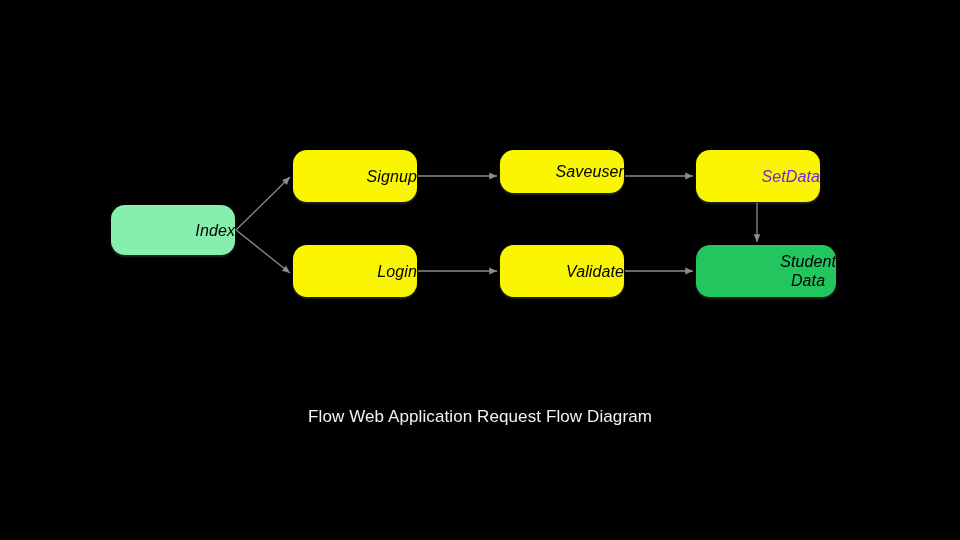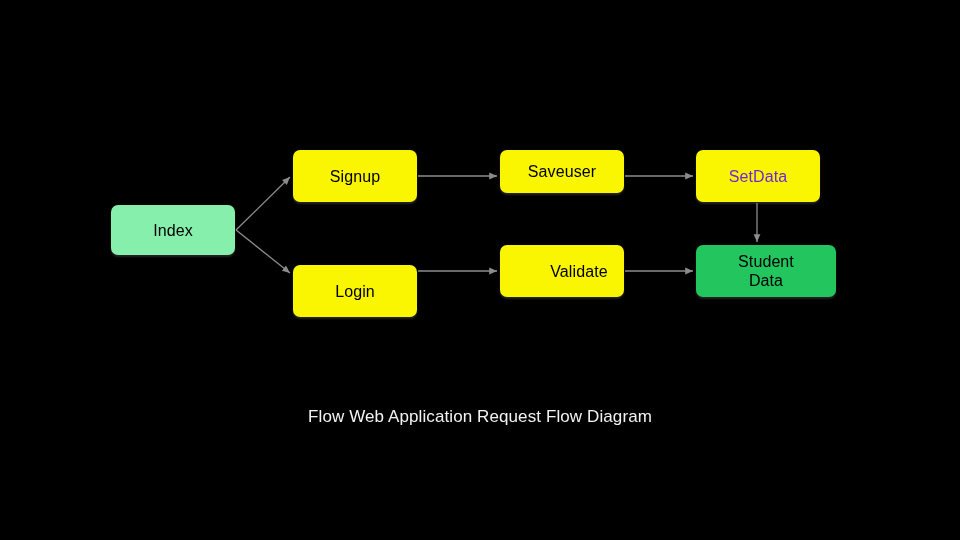--- a/index.html
+++ b/index.html
@@ -21,31 +21,32 @@
     left: 0;
     top: 0;
     width: 960px;
     height: 540px;
     pointer-events: none;
   }
   .node {
     position: absolute;
     box-sizing: border-box;
     background: #FAF500;
-    border-radius: 7px;
+    border-radius: 14px;
     color: #000000;
     display: flex;
     align-items: center;
-    justify-content: center;
+    justify-content: flex-end;
     text-align: center;
     font-size: 16px;
     line-height: 19px;
     letter-spacing: 0.1px;
     box-shadow: 0 2px 2px rgba(120,120,120,0.30);
     z-index: 2;
+    font-style: italic;
   }
   .node .node-label {
     display: block;
     white-space: pre-line;
   }
   #caption {
     position: absolute;
     left: 0;
     width: 960px;
     text-align: center;
@@ -75,21 +76,21 @@
         <line x1="625" y1="271" x2="693" y2="271" marker-end="url(#arrowhead)"></line>
       </g>
   </svg>
 
   <div class="node" style="left: 111px; top: 205px; width: 124px; height: 50px; background: #86efac; color: rgb(0, 0, 0);">
     <span class="node-label">Index</span>
   </div>
   <div class="node" style="left: 293px; top: 150px; width: 124px; height: 52px; background: rgb(250, 245, 0); color: rgb(0, 0, 0);">
     <span class="node-label">Signup</span>
   </div>
-  <div class="node" style="left: 293px; top: 245px; width: 124px; height: 52px; background: rgb(250, 245, 0); color: rgb(0, 0, 0); margin-top: 20px;">
+  <div class="node" style="left: 293px; top: 245px; width: 124px; height: 52px; background: rgb(250, 245, 0); color: rgb(0, 0, 0);">
     <span class="node-label">Login</span>
   </div>
   <div class="node" style="left: 500px; top: 150px; width: 124px; height: 43px; background: rgb(250, 245, 0); color: rgb(0, 0, 0);">
     <span class="node-label">Saveuser</span>
   </div>
   <div class="node" style="left: 500px; top: 245px; width: 124px; height: 52px; background: rgb(250, 245, 0); color: rgb(0, 0, 0); padding-left: 34px;">
     <span class="node-label">Validate</span>
   </div>
   <div class="node" style="left: 696px; top: 150px; width: 124px; height: 52px; background: rgb(250, 245, 0); color: #6d28d9;">
     <span class="node-label">SetData</span>

